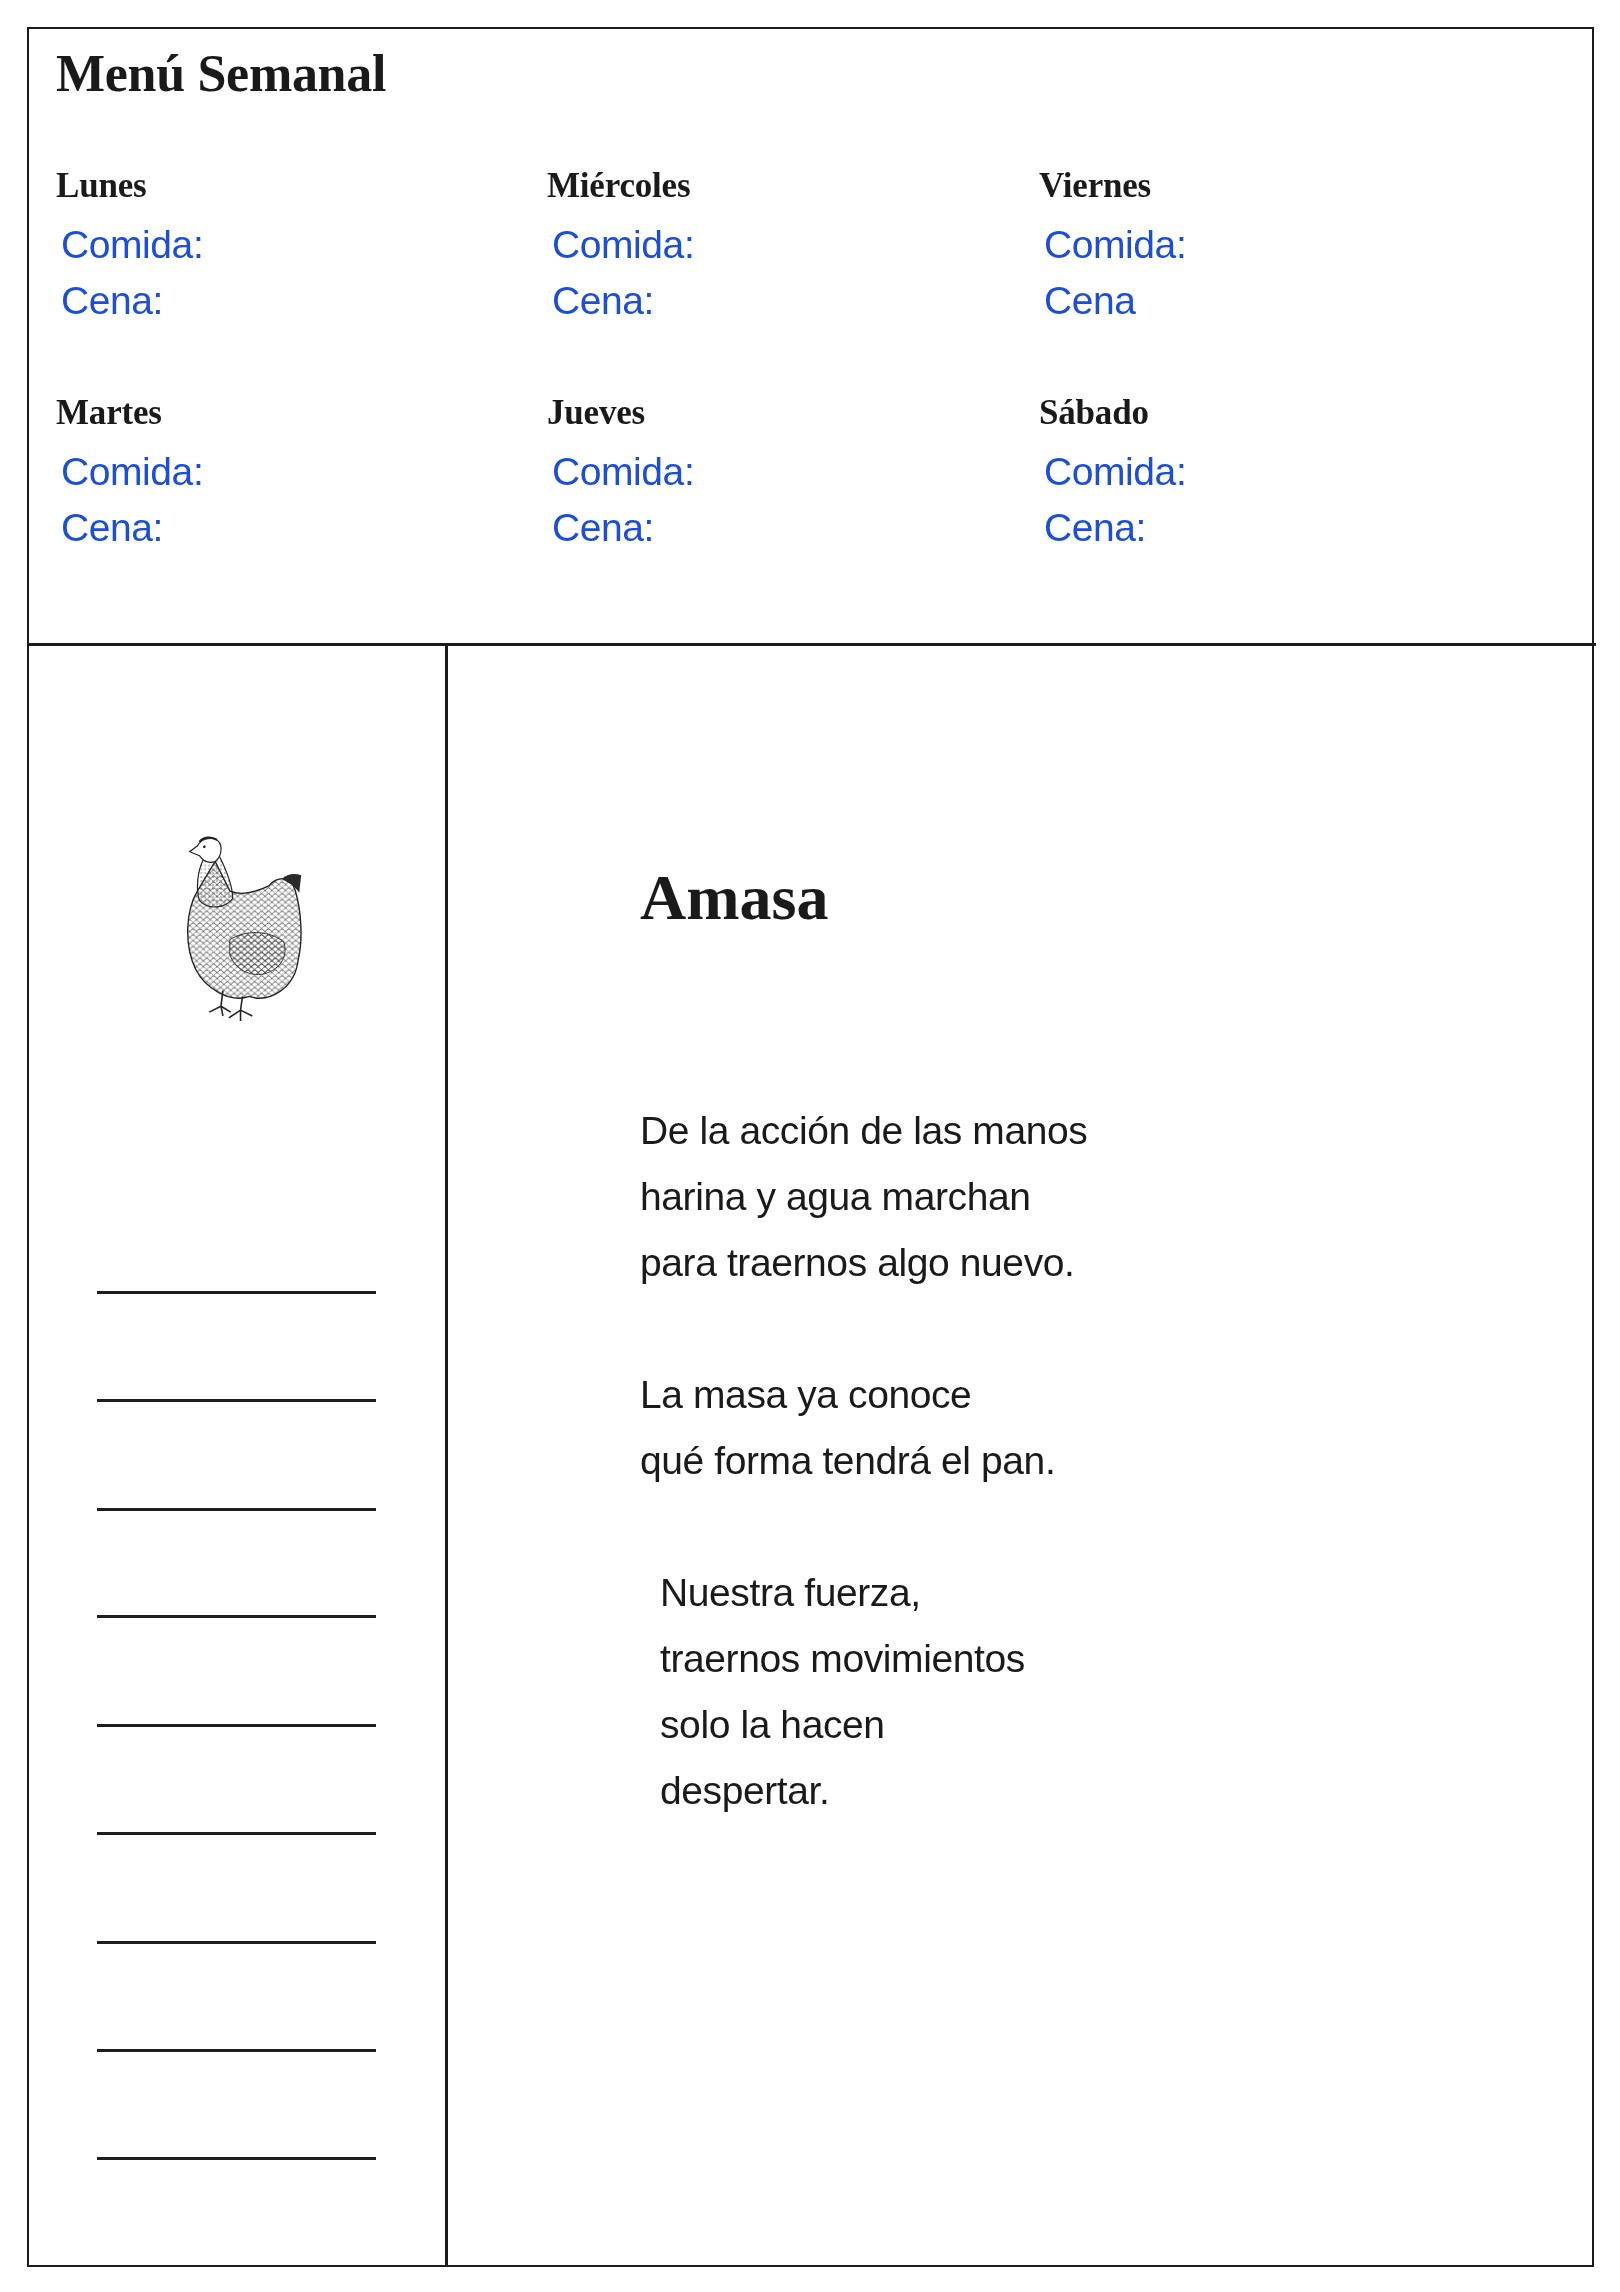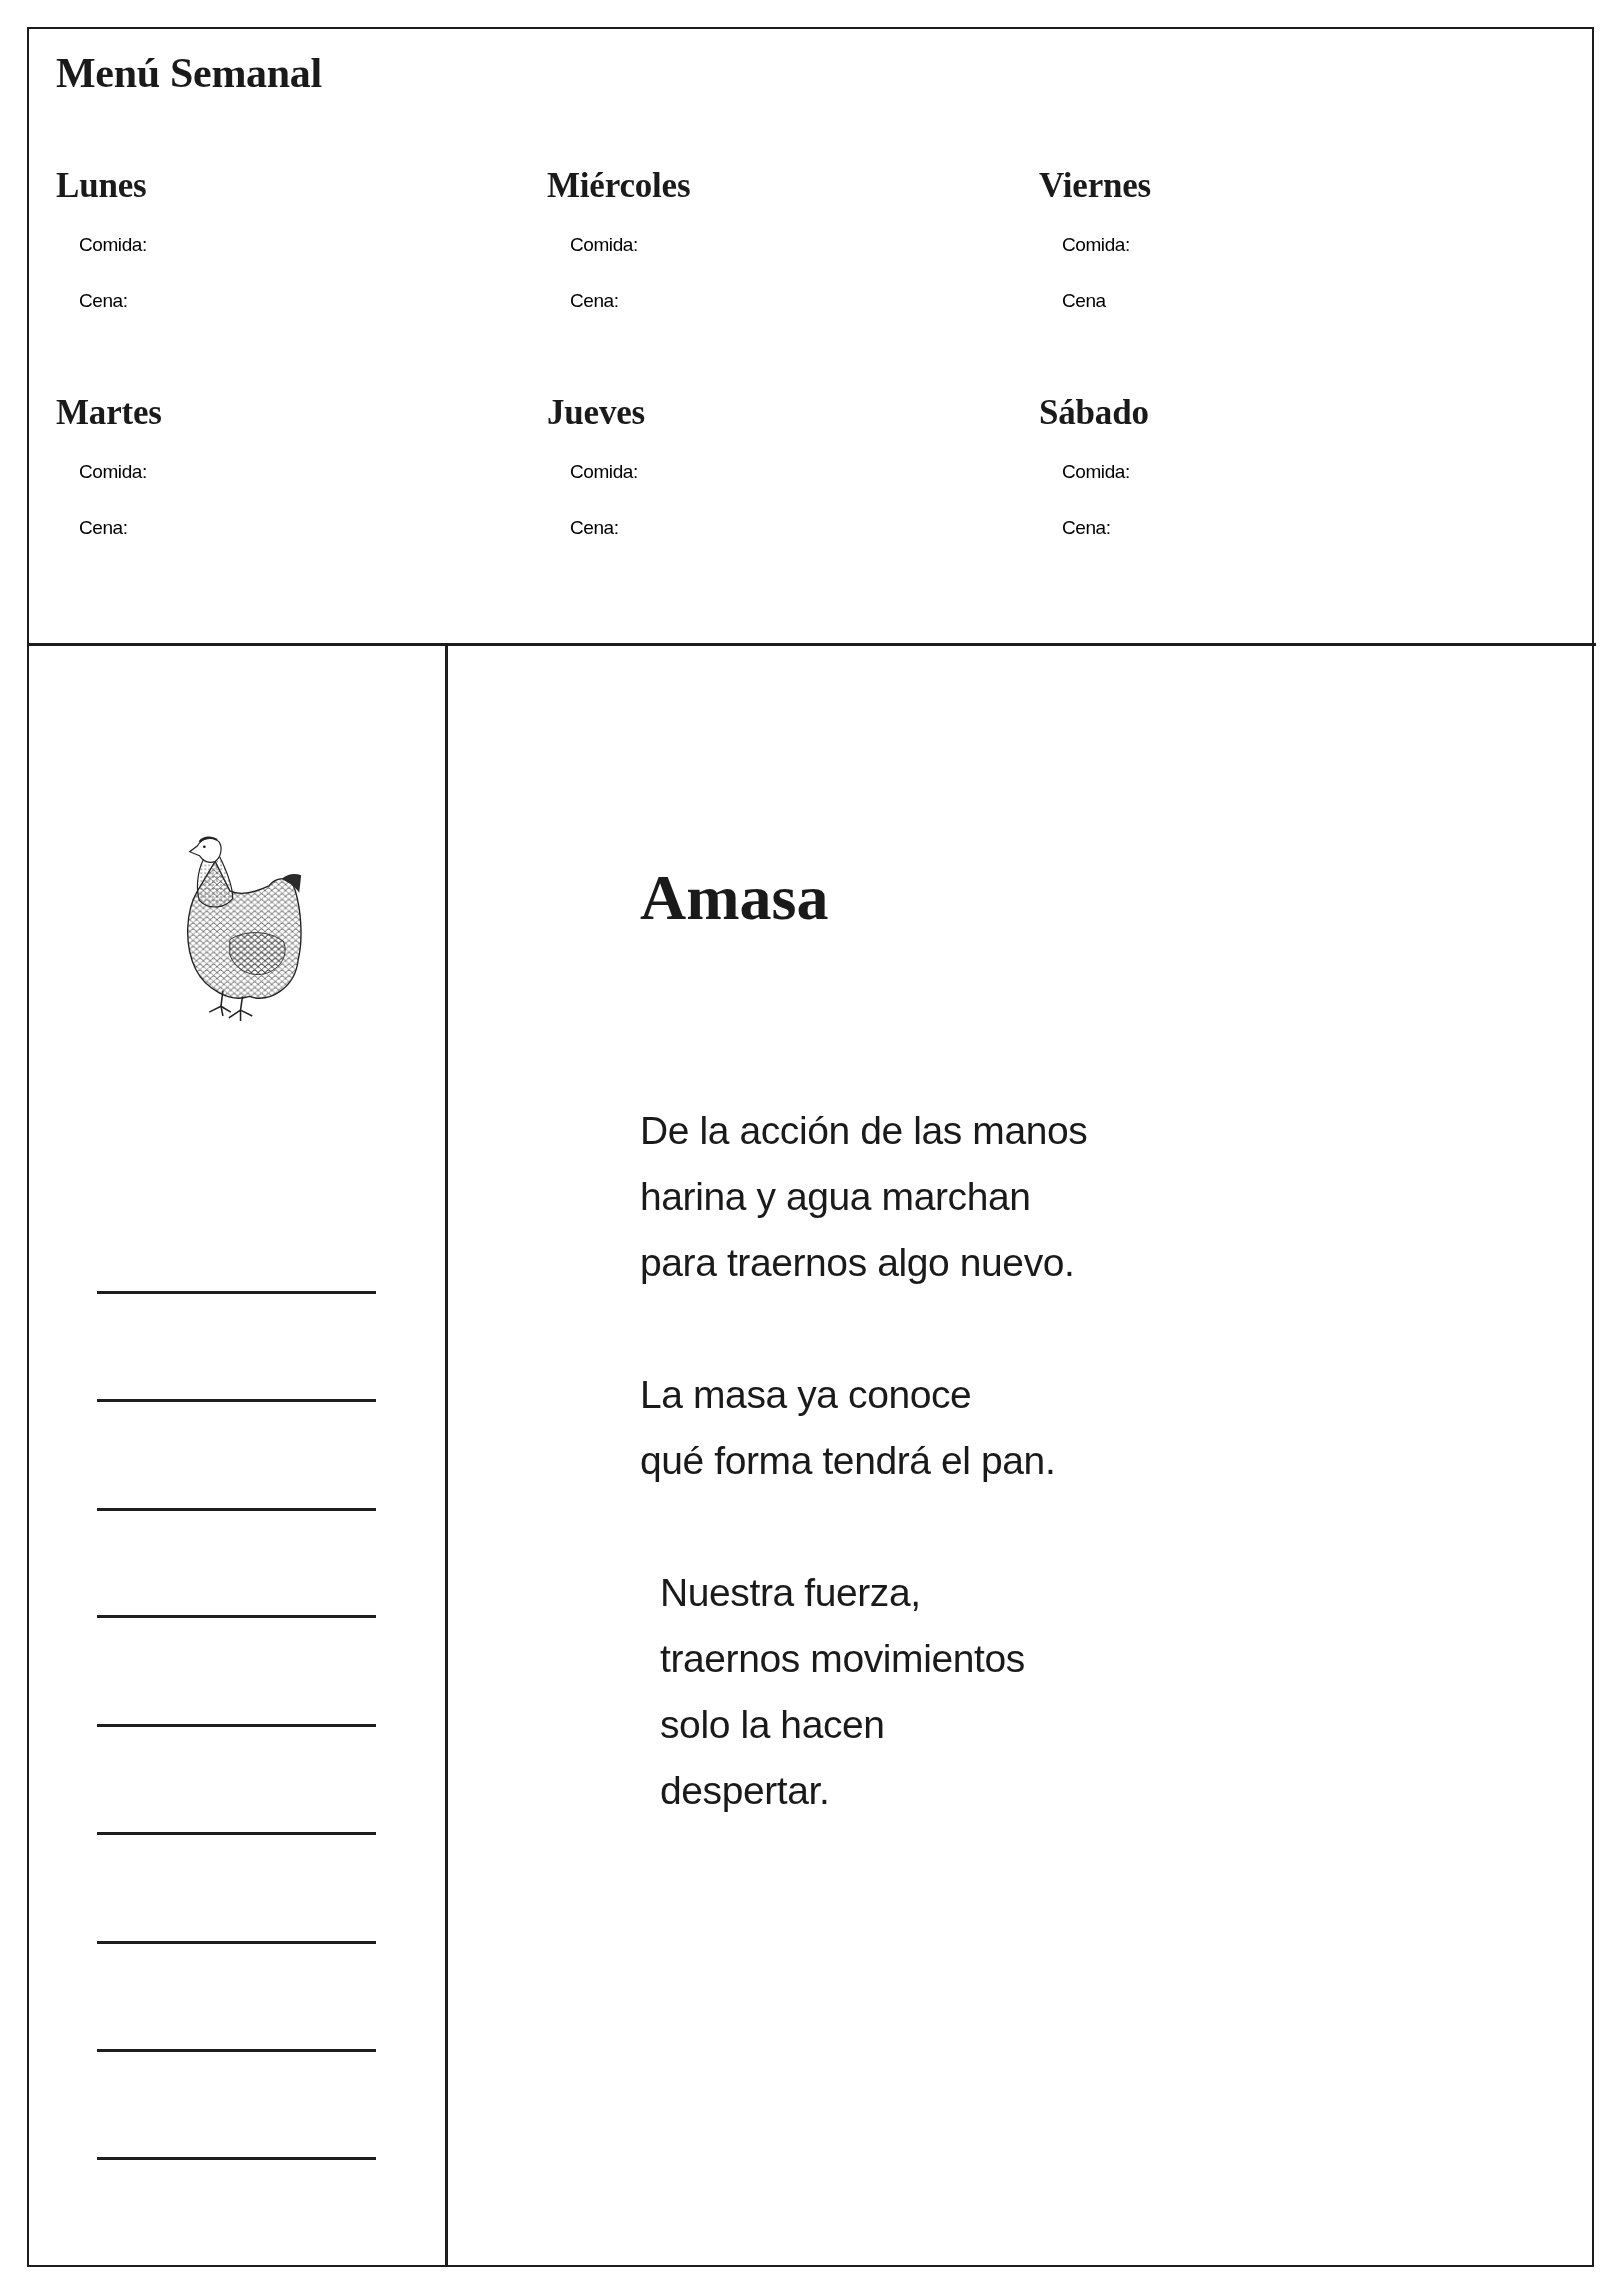--- a/index.html
+++ b/index.html
@@ -43,44 +43,43 @@
     }
     .sans {
       font-family: "Liberation Sans", "DejaVu Sans", sans-serif;
       font-weight: normal;
       white-space: nowrap;
     }
 
     .title {
       position: absolute;
       left: 56px; top: 48px;
-      font-size: 42px;
+      font-size: 52px;
       line-height: 51px;
       letter-spacing: -0.3px;
     }
 
     .day {
       position: absolute;
       width: 470px;
     }
     .day-name {
       position: absolute;
       left: 0; top: 0;
       font-size: 35px;
       line-height: 35px;
       letter-spacing: -0.2px;
     }
     .meal {
       position: absolute;
       left: 4.9px;
-      font-size: 19px;
+      font-size: 39px;
       line-height: 29px;
       letter-spacing: -0.4px;
-      color: #000000;
-      margin-left: 18px;
+      color: #1d4ed8;
     }
     .meal.lunch { top: 62px; }
     .meal.dinner { top: 118px; }
 
     .left-col {
       position: absolute;
       left: 29px; top: 646px;
       width: 416px; height: 1619px;
     }
     .hen {

